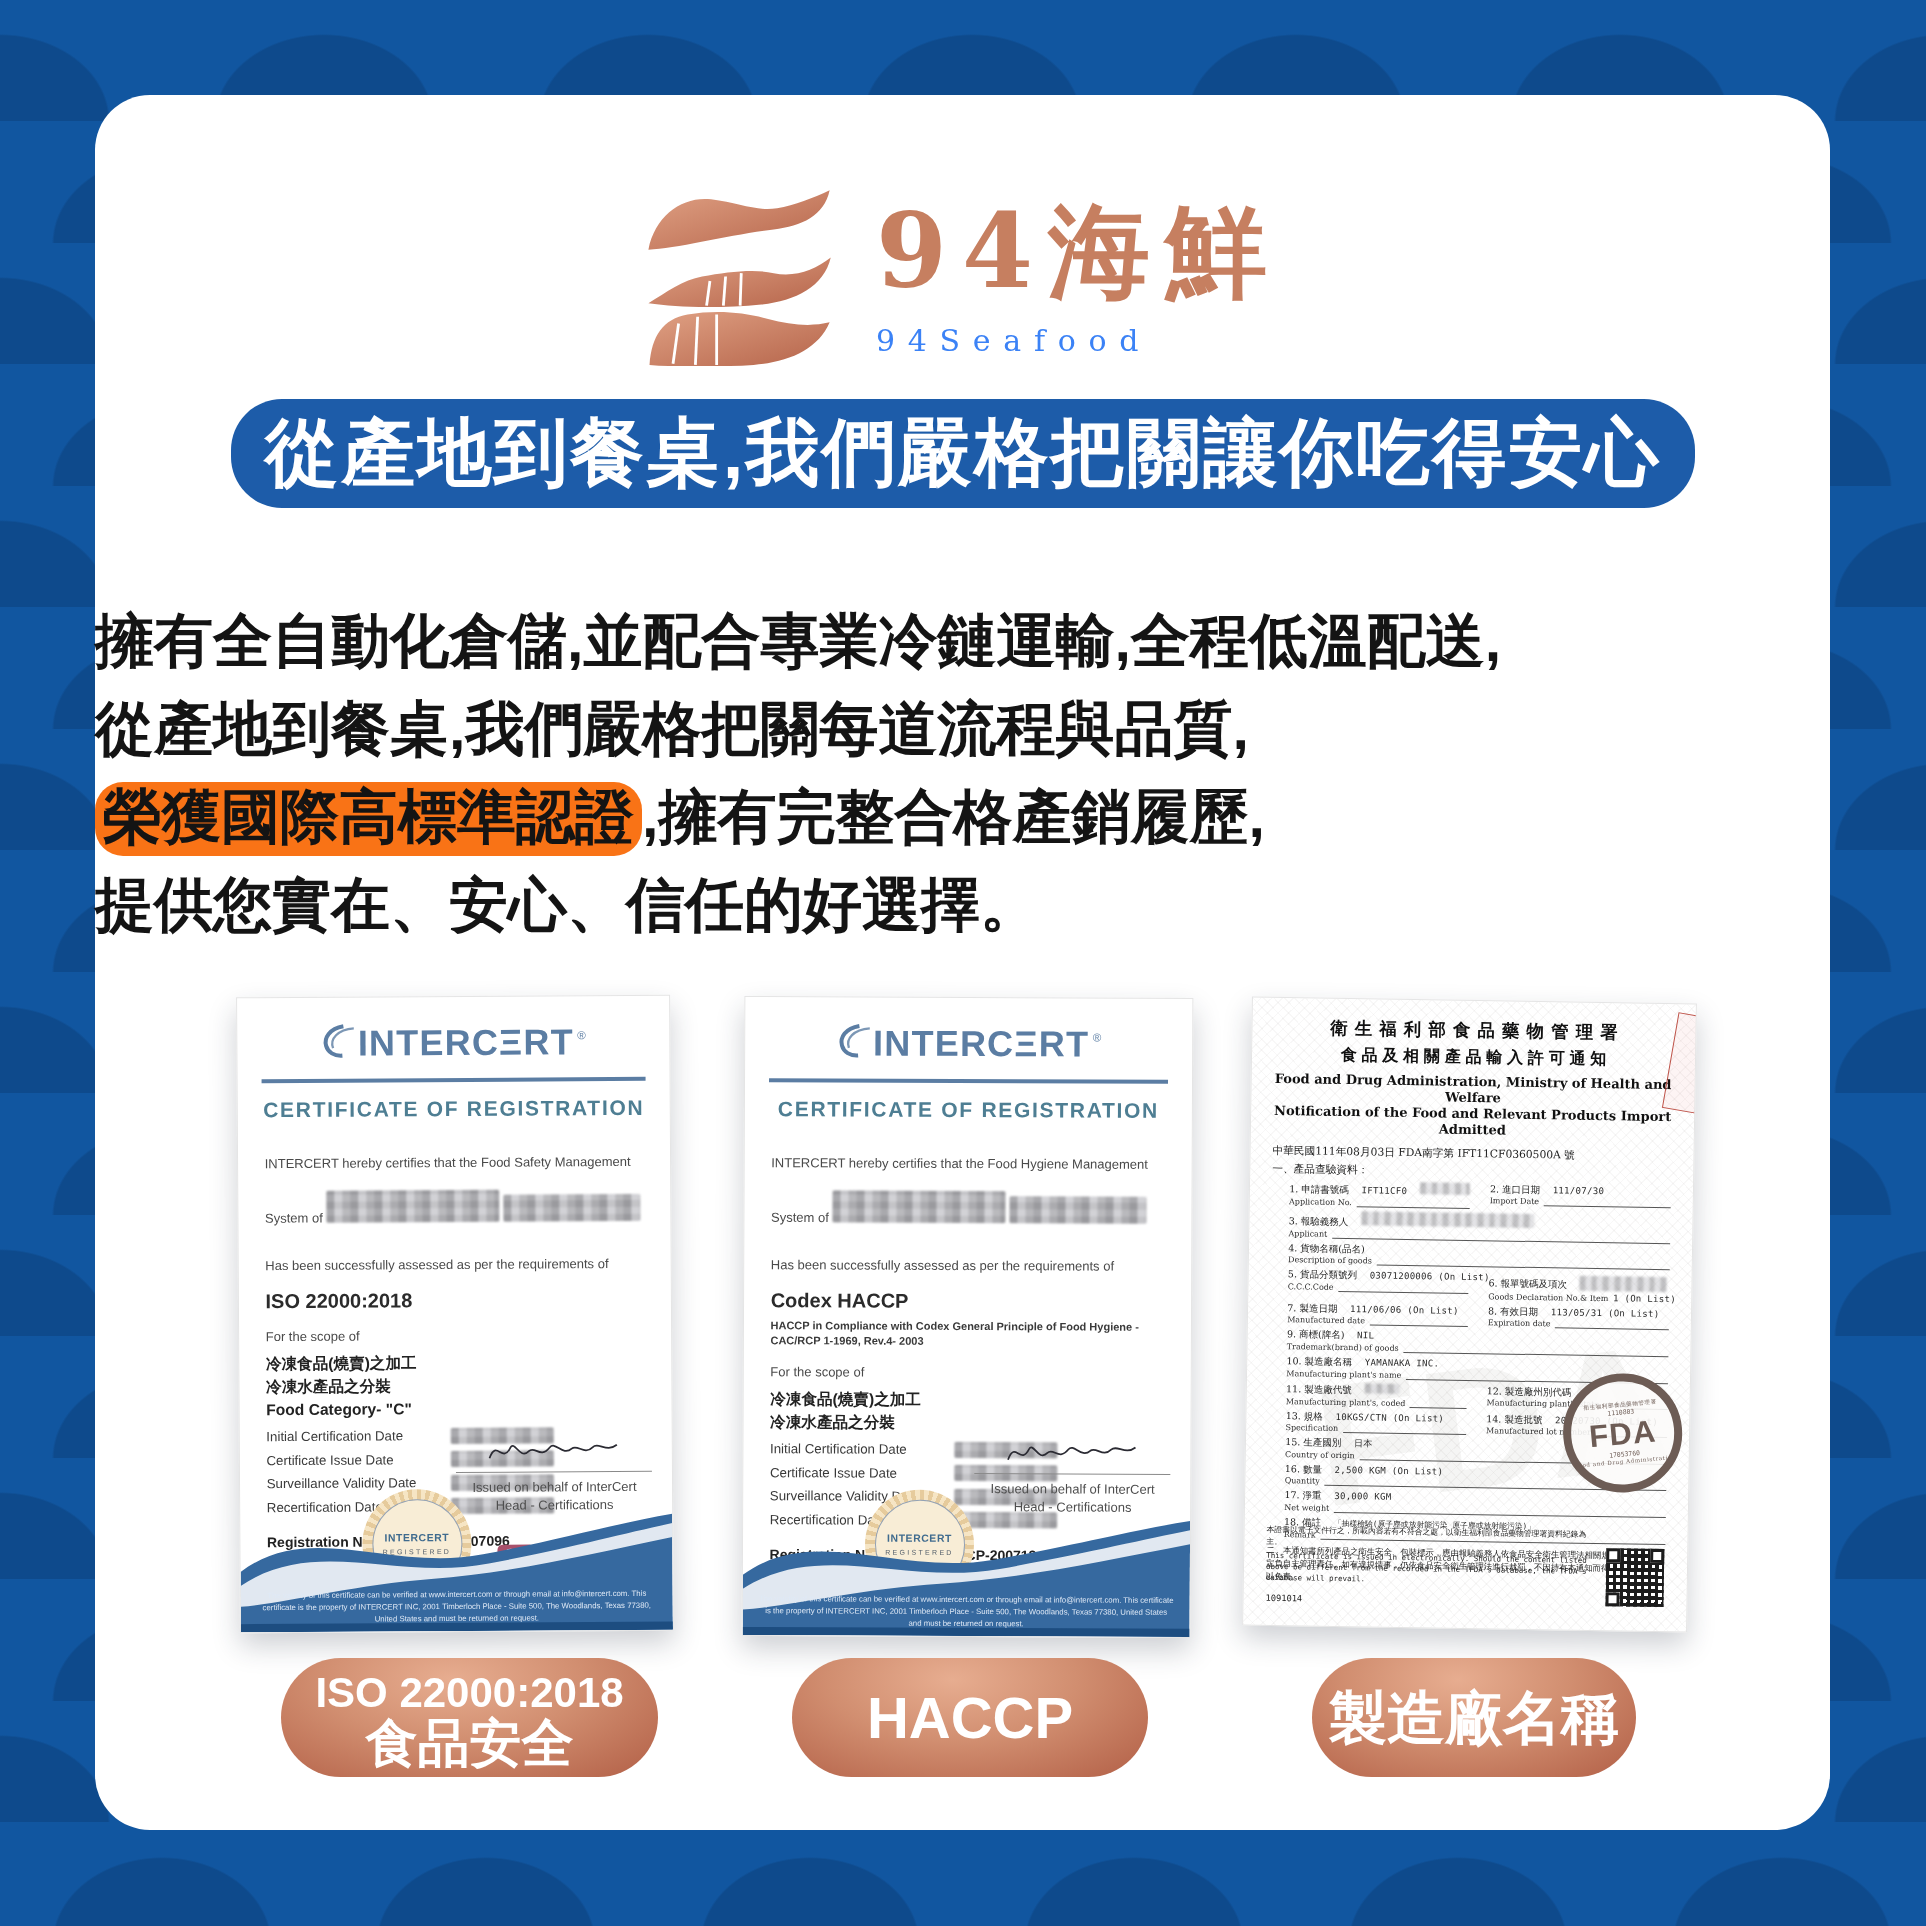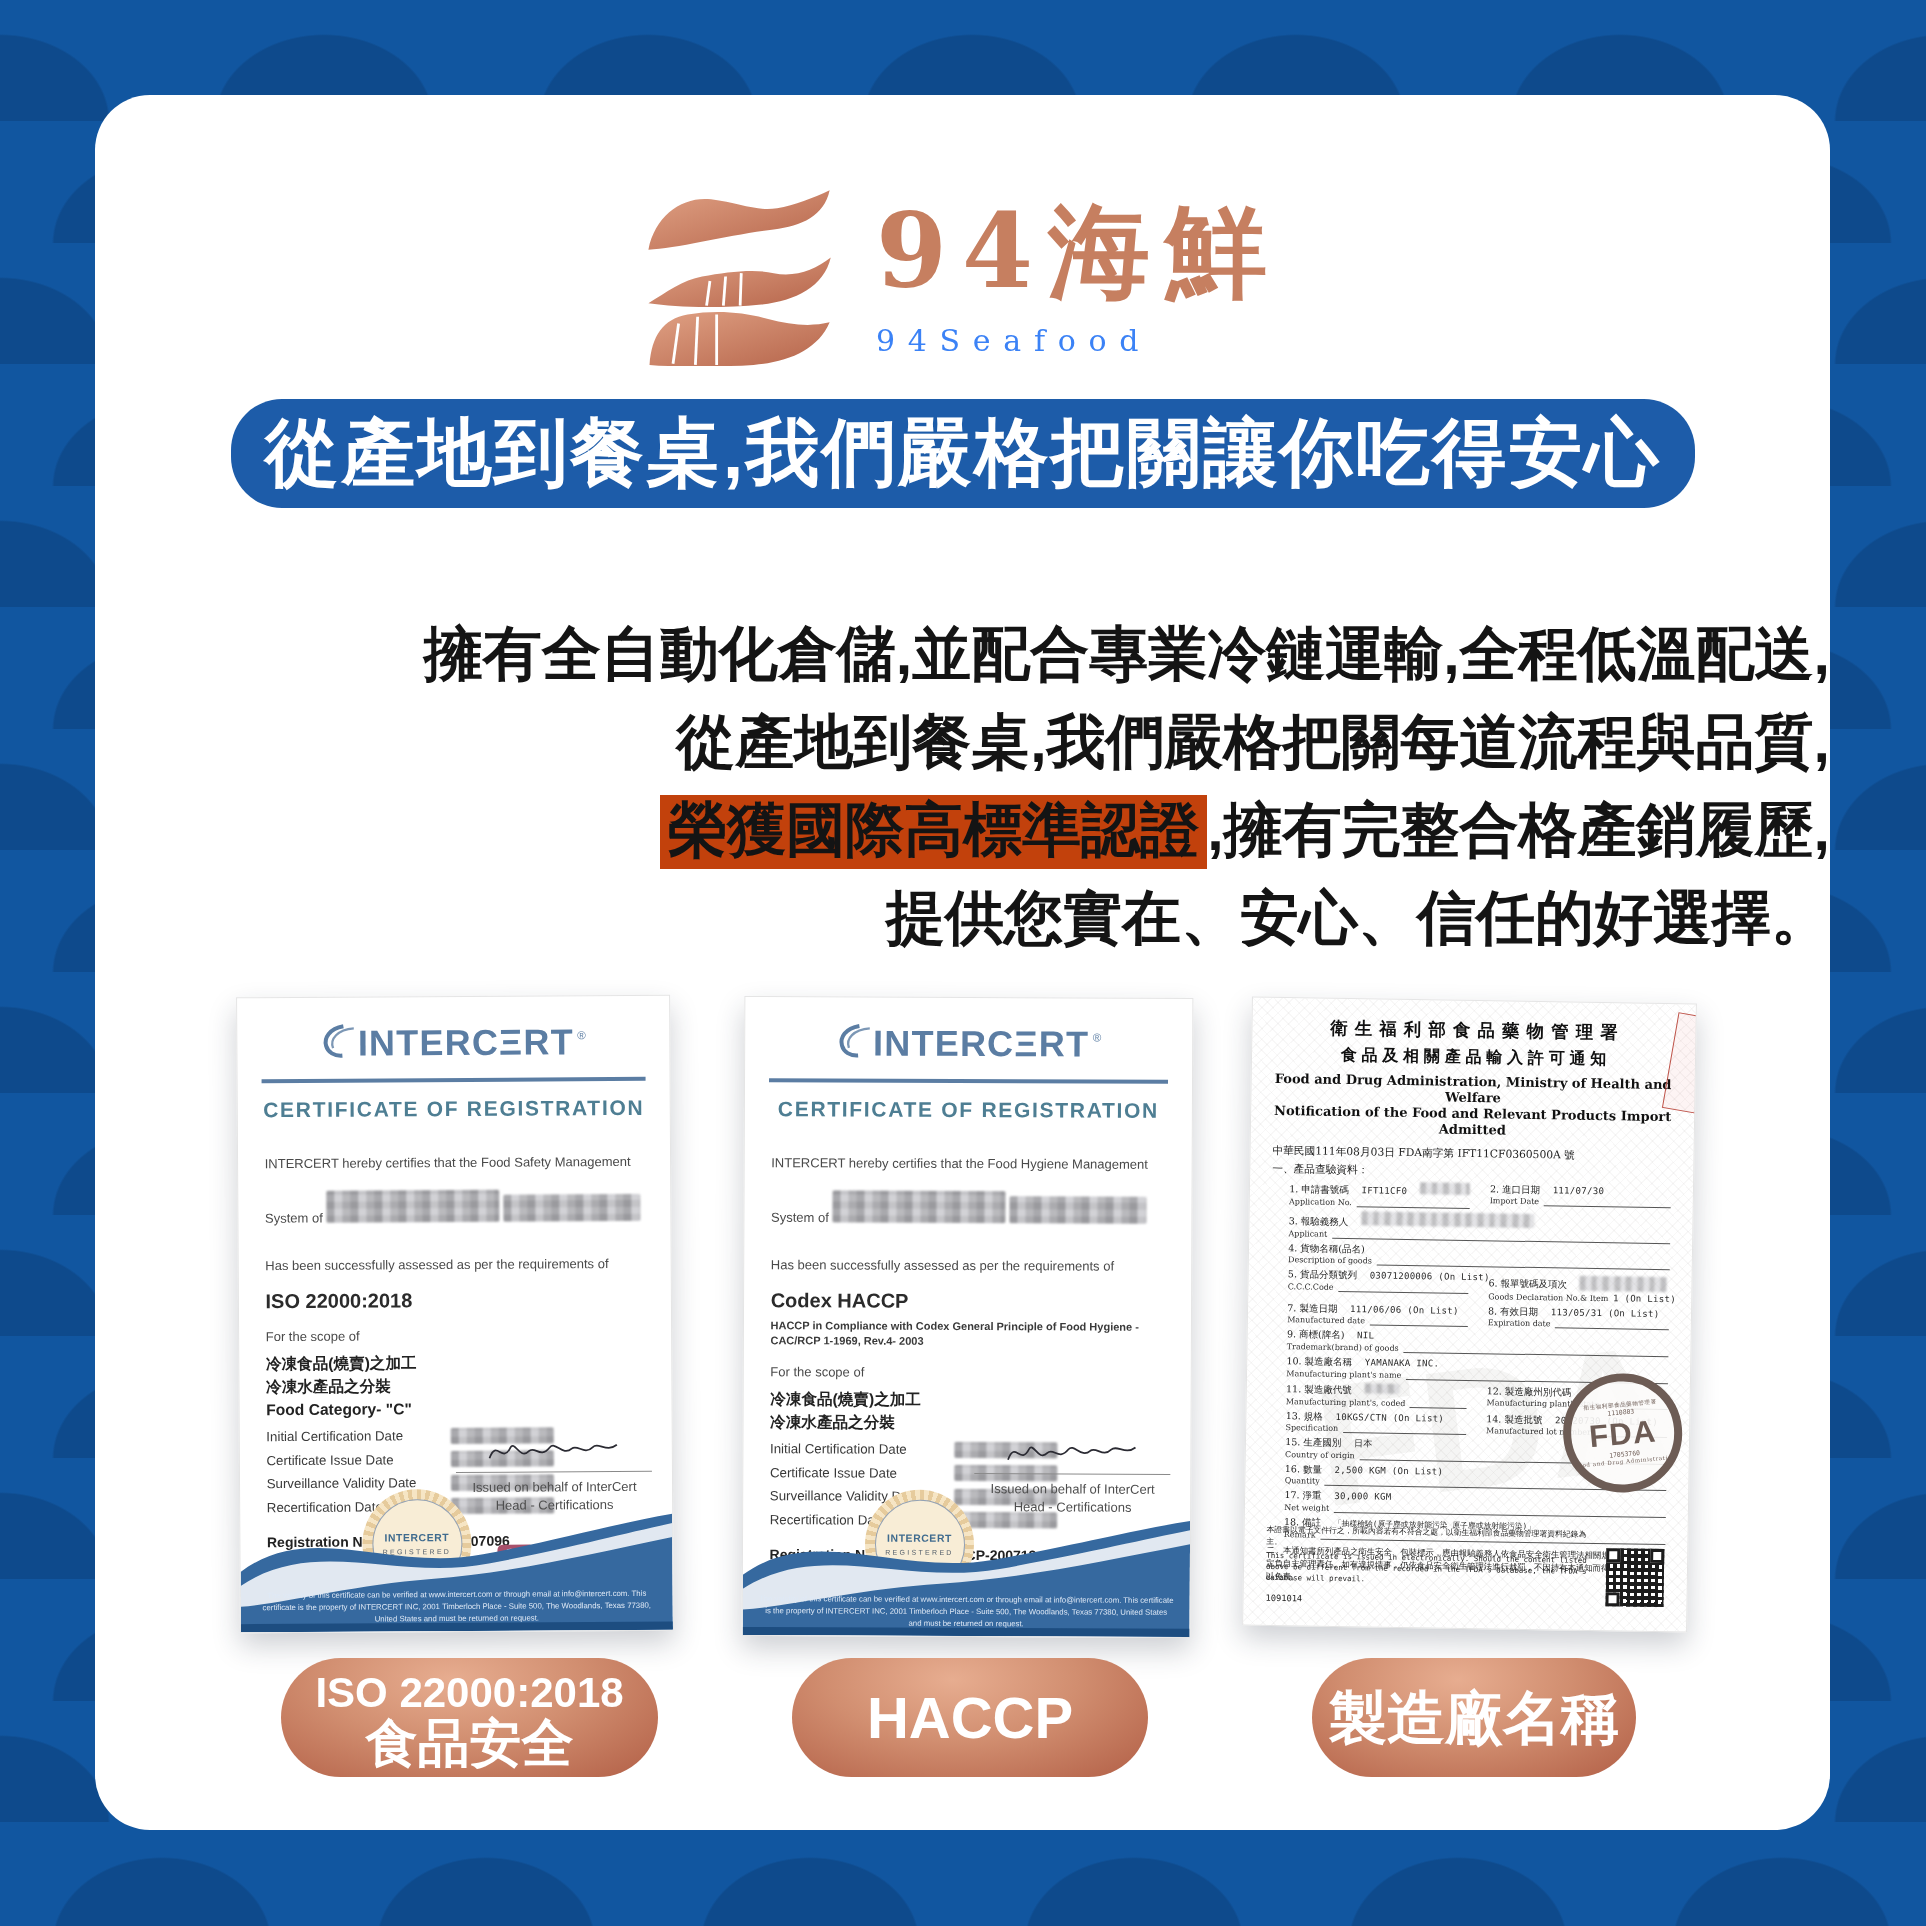--- a/index.html
+++ b/index.html
@@ -21,24 +21,24 @@
   .logo-text{display:flex;flex-direction:column;align-items:flex-start;}
   .logo-zh{font-family:"DejaVu Serif",serif;font-size:102px;font-weight:600;letter-spacing:15px;color:#c67f60;line-height:1.1;white-space:nowrap;}
   .logo-en{font-family:"DejaVu Serif",serif;font-size:30px;letter-spacing:12.7px;color:#3b82f6;margin-top:15px;white-space:nowrap;}
 
   
   .banner{position:absolute;left:136px;top:304px;width:1464px;height:109px;background:#1d5ca9;border-radius:51px;
     display:flex;align-items:center;justify-content:center;}
   .banner span{color:#fff;font-size:74px;font-weight:700;letter-spacing:2.3px;white-space:nowrap;}
 
   
-  .intro{position:absolute;top:515px;left:0;width:100%;text-align:right;color:#141414;
+  .intro{position:absolute;top:502px;left:0;width:100%;text-align:left;color:#141414;
     font-size:59px;font-weight:700;line-height:88px;}
   .intro div{white-space:nowrap;}
-  .hl{background:#c2410c;padding:2.3px 8px 5.8px 8px;}
+  .hl{background:#f97316;padding:2.3px 8px 5.8px 8px;border-radius:28px;}
 
   
   .paper{position:absolute;background:#fff;border:0.6px solid #e5e5e5;overflow:hidden;
     box-shadow:0 12.7px 28px rgba(30,40,60,.22);}
   .paper1{left:143px;top:901px;width:432px;height:634px;transform:rotate(-0.35deg);}
   .paper2{left:648px;top:902px;width:447px;height:638px;transform:rotate(0.25deg);}
   .paper3{left:1152px;top:905px;width:443px;height:627px;transform:rotate(0.9deg);
     font-family:"DejaVu Serif",serif;
     background-image:
       repeating-linear-gradient(45deg, rgba(120,110,105,.05) 0 1.2px, rgba(0,0,0,0) 1.2px 7.5px),

